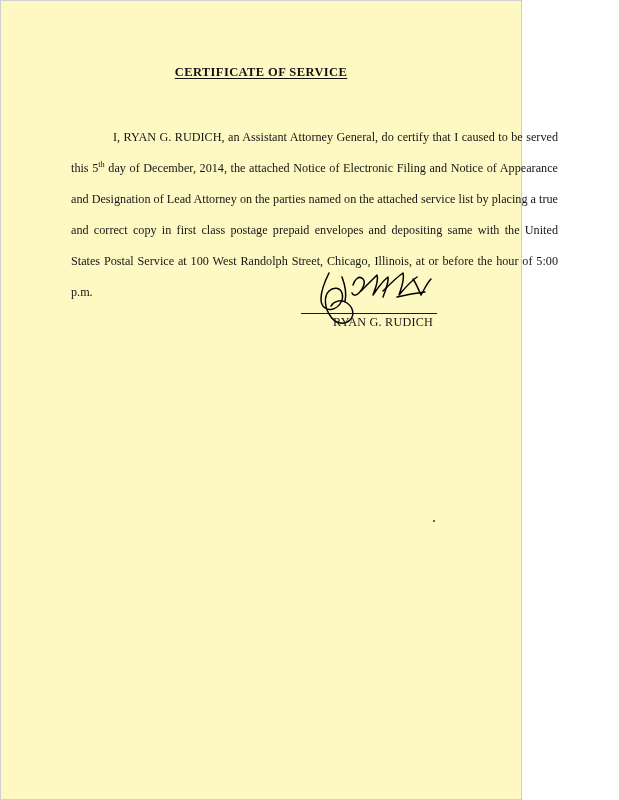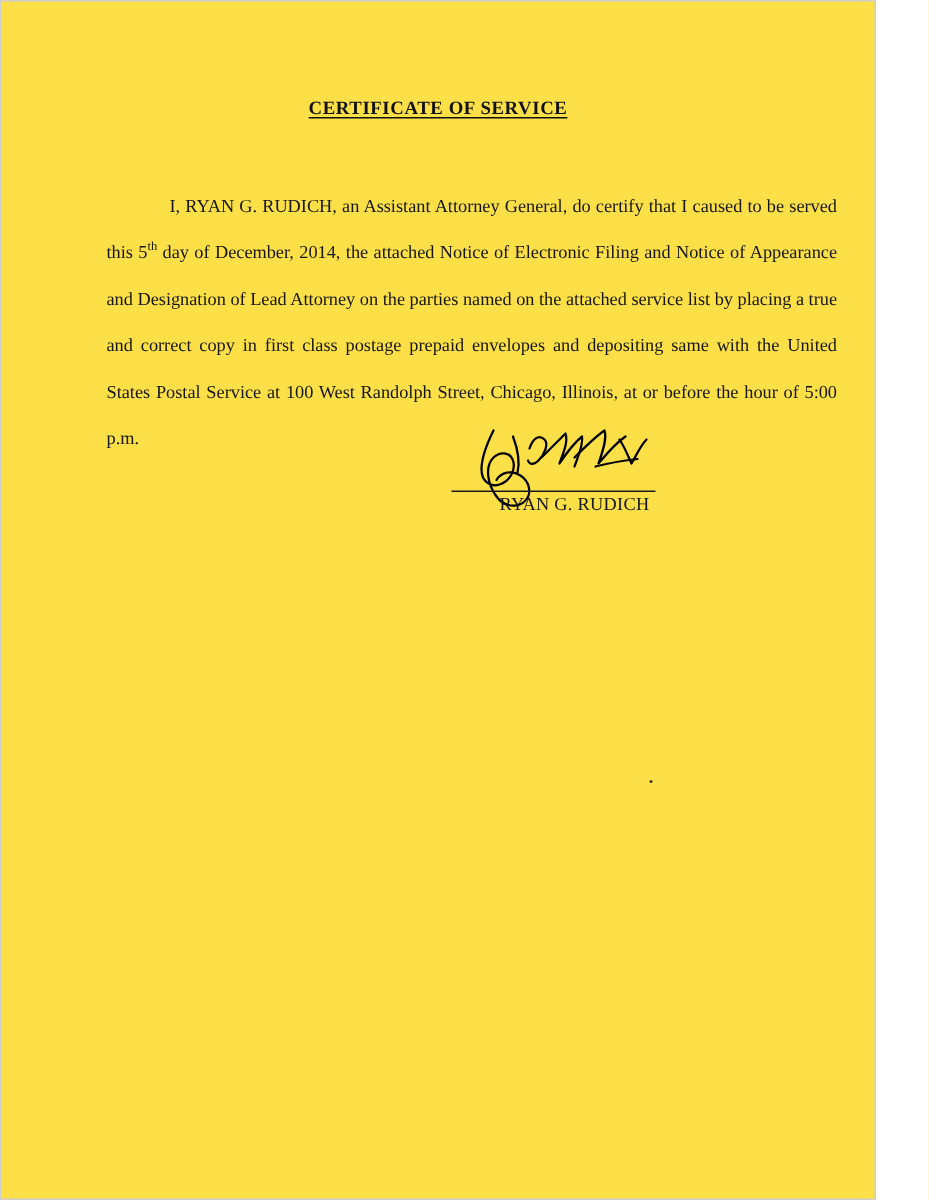--- a/index.html
+++ b/index.html
@@ -12,23 +12,23 @@
     height: 800px;
     position: relative;
     font-family: "Liberation Serif", serif;
     color: #111111;
     overflow: hidden;
   }
   .page {
     position: absolute;
     left: 0;
     top: 0;
-    width: 584px;
+    width: 522px;
     height: 800px;
-    background: #fde047;
+    background: #fef9c3;
     border: 1px solid #cfcfcf;
     box-sizing: border-box;
   }
   .doc-title {
     position: absolute;
     left: 0;
     right: 0;
     top: 64px;
     text-align: center;
     font-size: 12.5px;
@@ -54,21 +54,21 @@
     text-indent: 42px;
   }
   sup {
     font-size: 0.68em;
     vertical-align: super;
     line-height: 0;
   }
   .sig-block {
     position: absolute;
     left: 300px;
-    top: 284px;
+    top: 270px;
     width: 240px;
     height: 60px;
   }
   .sig-svg {
     position: absolute;
     left: 8px;
     top: -6px;
   }
   .sig-line {
     position: absolute;

